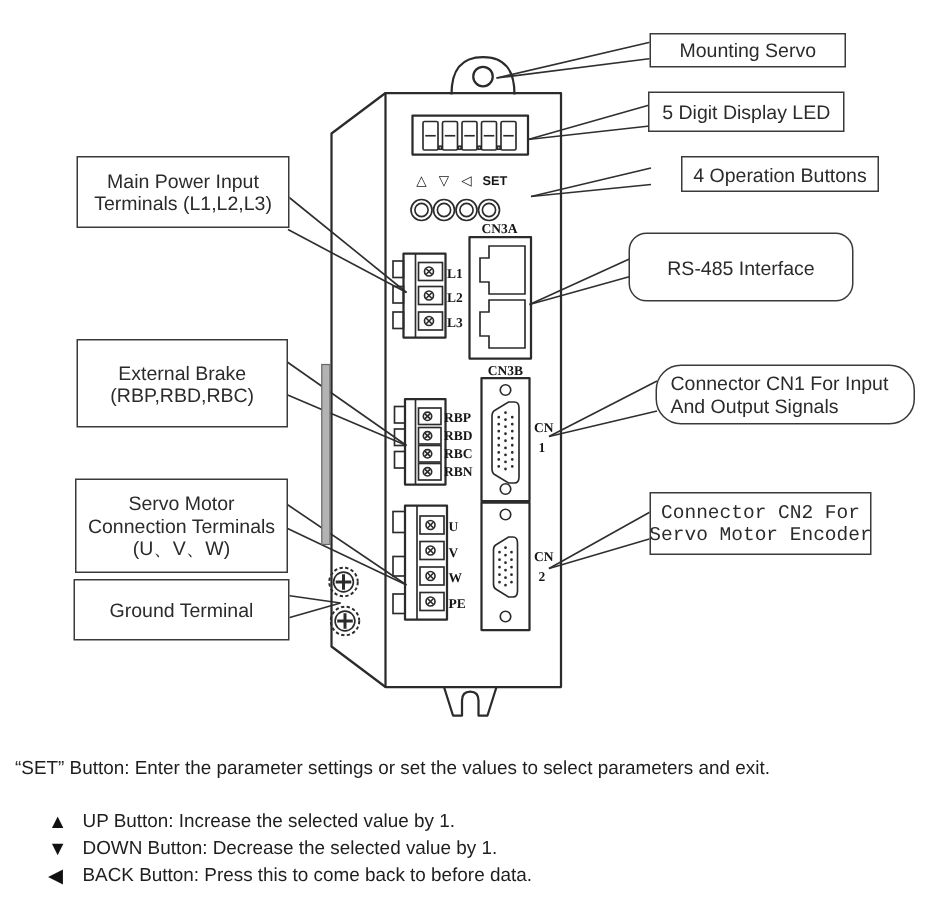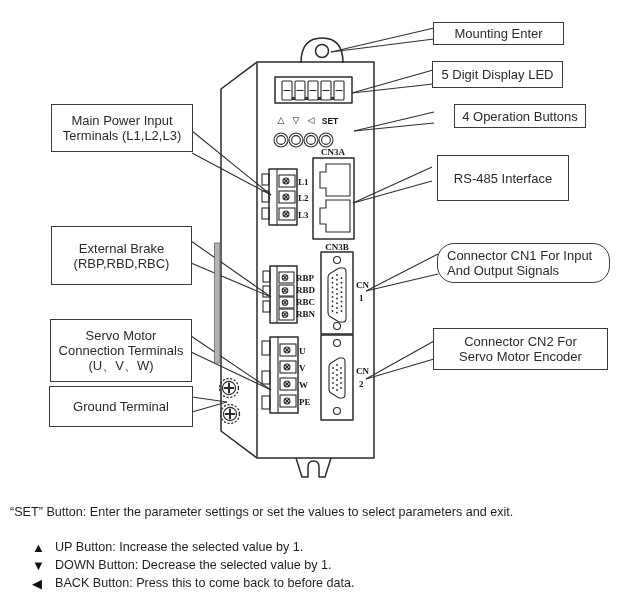--- a/index.html
+++ b/index.html
@@ -255,36 +255,36 @@
   <div class="co" style="left:50px;top:319px;width:142px;height:63px;">
     <span>Servo Motor</span>
     <span>Connection Terminals</span>
     <span>(U、V、W)</span>
   </div>
   <div class="co" style="left:49px;top:386px;width:144px;height:41px;">
     <span>Ground Terminal</span>
   </div>
 
   <div class="co" style="left:433px;top:22px;width:131px;height:23px;">
-    <span>Mounting Enter</span>
+    <span>Mounting Servo</span>
   </div>
   <div class="co" style="left:432px;top:61px;width:131px;height:27px;">
     <span>5 Digit Display LED</span>
   </div>
   <div class="co" style="left:454px;top:104px;width:132px;height:24px;">
     <span>4 Operation Buttons</span>
   </div>
-  <div class="co" style="left:437px;top:155px;width:132px;height:46px;">
+  <div class="co" style="left:419px;top:155px;width:150px;height:46px;border-radius:12px;">
     <span>RS-485 Interface</span>
   </div>
   <div class="co left-align" style="left:437px;top:243px;width:173px;height:40px;border-radius:17px;">
     <span>Connector CN1 For Input</span>
     <span>And Output Signals</span>
   </div>
-  <div class="co" style="left:433px;top:328px;width:175px;height:42px;">
+  <div class="co" style="left:433px;top:328px;width:148px;height:42px;font-family:Liberation Mono, monospace;">
     <span>Connector CN2 For</span>
     <span>Servo Motor Encoder</span>
   </div>
 
   <div class="legend">
     <div class="set-line">“SET” Button: Enter the parameter settings or set the values to select parameters and exit.</div>
     <div class="legend-row">
       <span class="tri">▲</span>
       <span>UP Button: Increase the selected value by 1.</span>
     </div>

